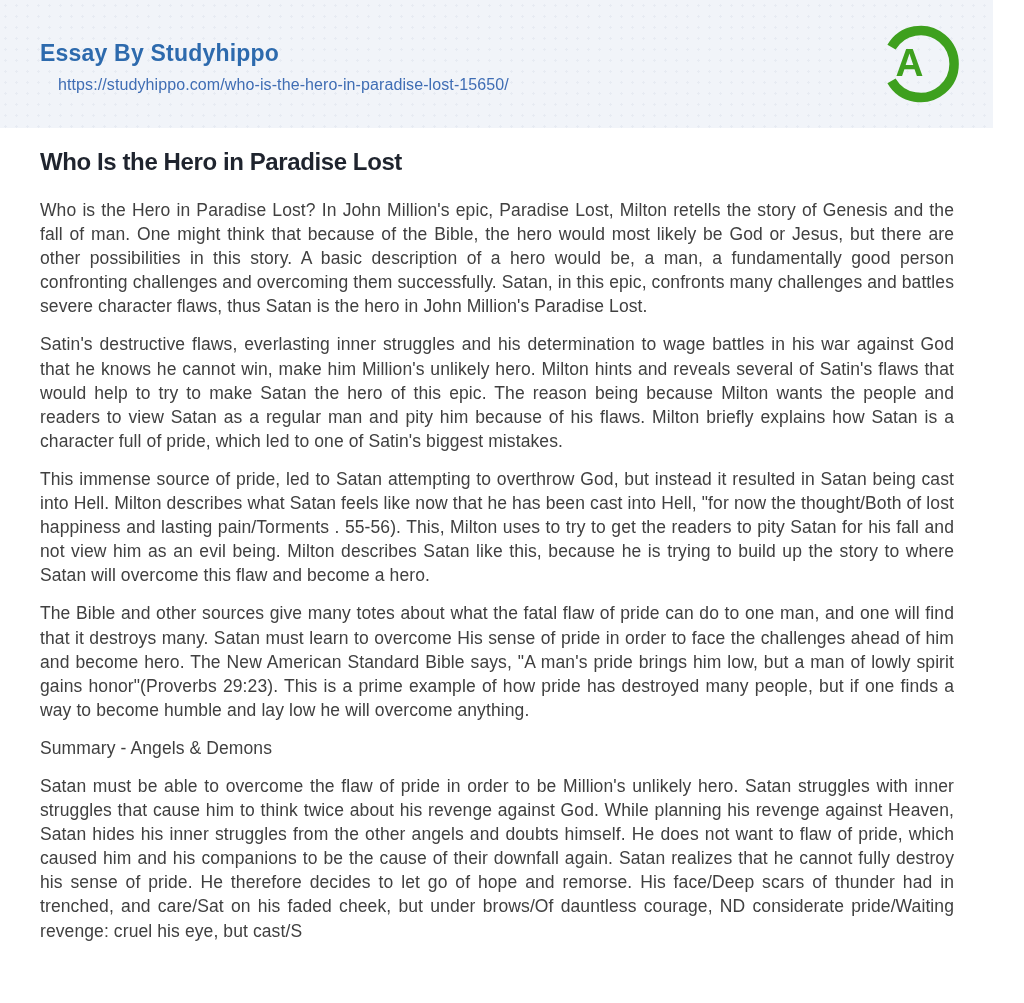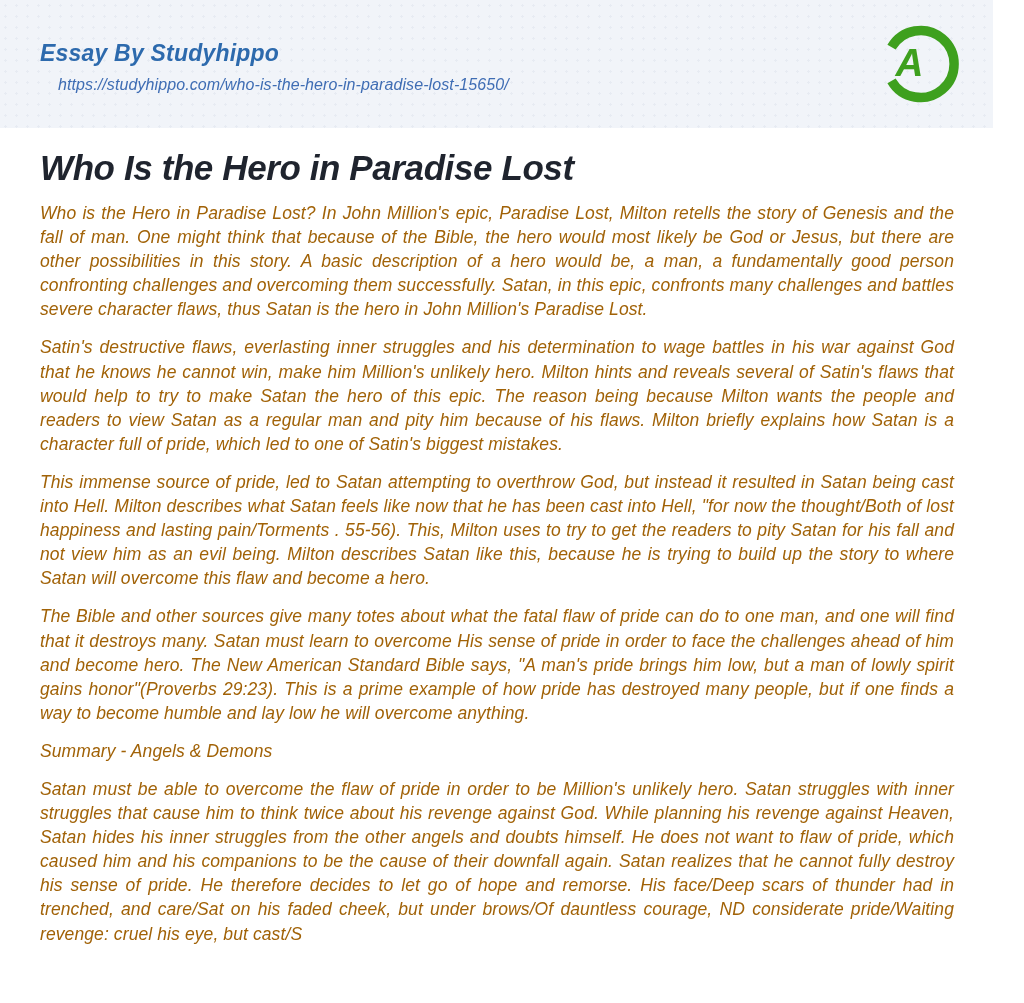--- a/index.html
+++ b/index.html
@@ -4,21 +4,20 @@
 <style>
   * { margin: 0; padding: 0; box-sizing: border-box; }
   html, body { background: #ffffff; }
   .page {
     width: 993px;
     min-height: 1003px;
     background: #ffffff;
     font-family: "Liberation Sans", sans-serif;
     position: relative;
     overflow: hidden;
-    font-style: italic;
   }
   
   .hdr {
     height: 128px;
     background-color: #f1f4f9;
     background-image: radial-gradient(rgba(96,116,160,0.07) 1px, transparent 1.2px);
     background-size: 11px 11px;
     display: flex;
     align-items: center;
     justify-content: space-between;
@@ -38,28 +37,28 @@
     text-decoration: none;
     letter-spacing: 0.1px;
     margin-left: 18px;
   }
   .logo { width: 86px; height: 86px; flex: 0 0 auto; cursor: pointer; }
   .logo svg { width: 100%; height: 100%; display: block; }
   
   .content { padding: 20px 39px 40px 40px; }
   .title {
     color: #1f242e;
-    font-size: 35px;
+    font-size: 24px;
     font-weight: 800;
     letter-spacing: -0.4px;
-    margin-bottom: 13px;
+    margin-bottom: 22px;
     font-family: "Liberation Sans", sans-serif;
   }
   .para {
-    color: #a16207;
+    color: #404040;
     font-size: 17.5px;
     line-height: 24.1px;
     text-align: justify;
     margin-bottom: 14px;
     letter-spacing: 0.1px;
   }
   .para:last-child { margin-bottom: 1px; }
 </style>
 </head>
 <body>

